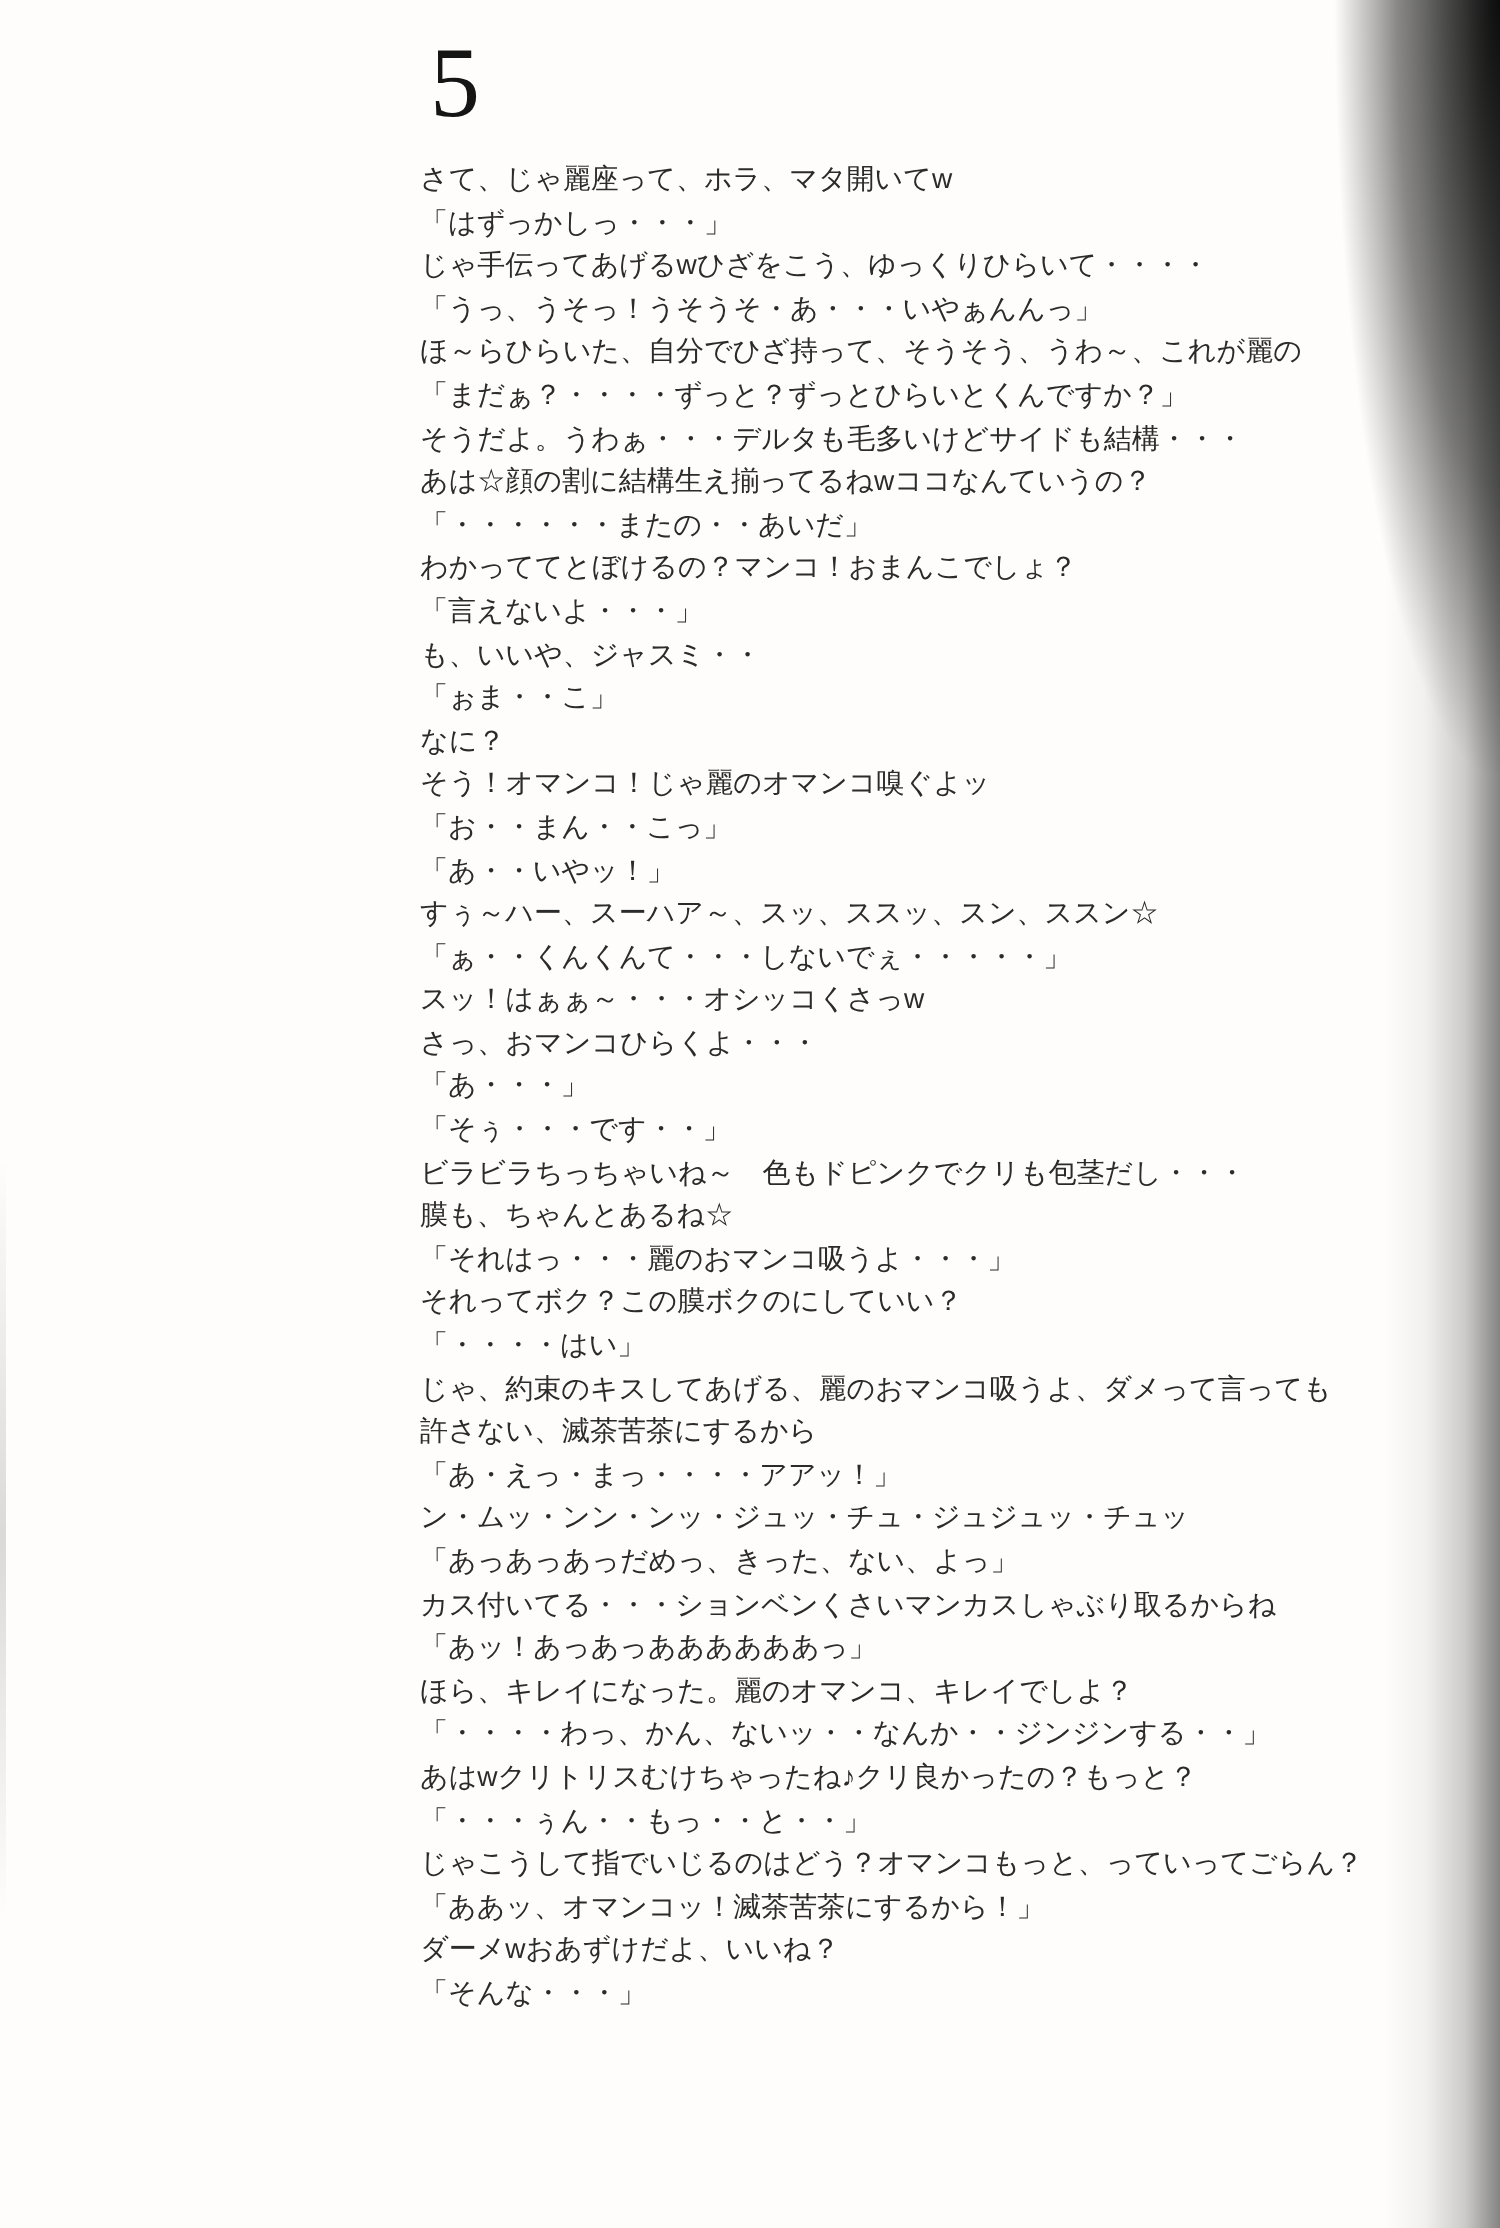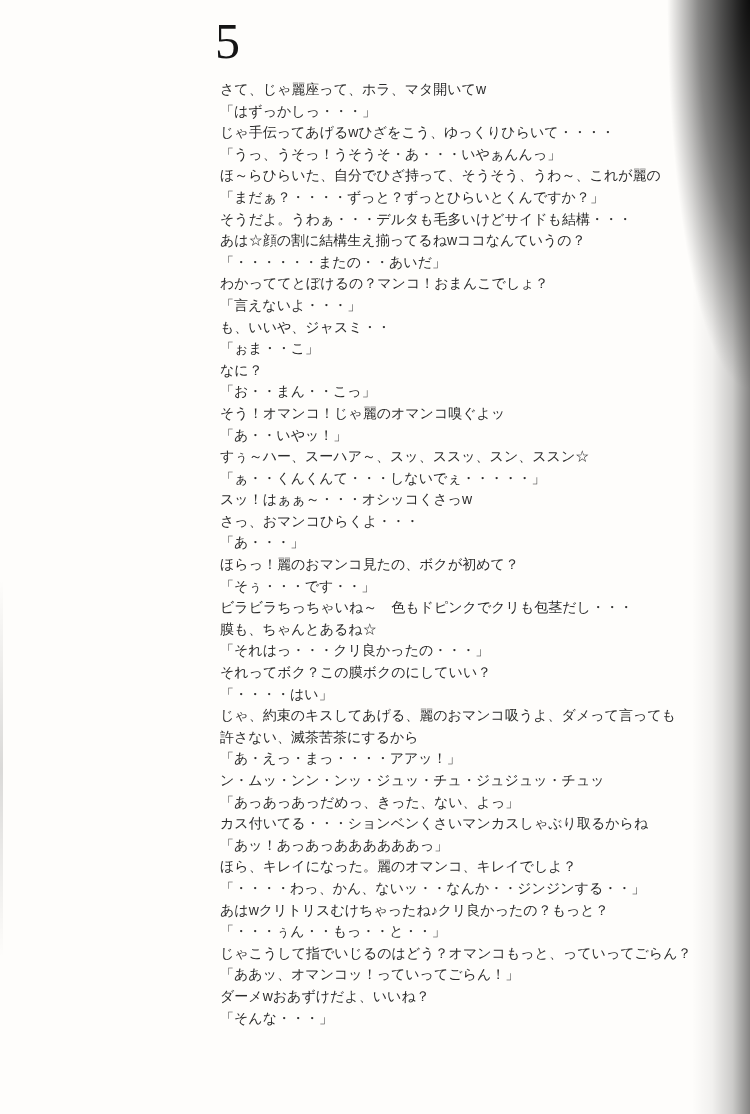--- a/index.html
+++ b/index.html
@@ -19,21 +19,21 @@
     position: absolute;
     left: 215px;
     top: 16px;
     font-family: "Liberation Serif", serif;
     font-size: 50px;
     line-height: 1;
     color: #151515;
   }
   .text-block {
     position: absolute;
-    left: 220px;
+    left: 210px;
     top: 79px;
     width: 470px;
     font-size: 14px;
     line-height: 21.6px;
     color: #2b2b2b;
     letter-spacing: 0px;
   }
   .text-line {
     white-space: nowrap;
     height: 21.6px;
@@ -89,48 +89,47 @@
       <div class="text-line">ほ～らひらいた、自分でひざ持って、そうそう、うわ～、これが麗の</div>
       <div class="text-line">「まだぁ？・・・・ずっと？ずっとひらいとくんですか？」</div>
       <div class="text-line">そうだよ。うわぁ・・・デルタも毛多いけどサイドも結構・・・</div>
       <div class="text-line">あは☆顔の割に結構生え揃ってるねwココなんていうの？</div>
       <div class="text-line">「・・・・・・またの・・あいだ」</div>
       <div class="text-line">わかっててとぼけるの？マンコ！おまんこでしょ？</div>
       <div class="text-line">「言えないよ・・・」</div>
       <div class="text-line">も、いいや、ジャスミ・・</div>
       <div class="text-line">「ぉま・・こ」</div>
       <div class="text-line">なに？</div>
+      <div class="text-line">そう！オマンコ！じゃ麗のオマンコ嗅ぐよッ</div>
       <div class="text-line">「お・・まん・・こっ」</div>
-      <div class="text-line">そう！オマンコ！じゃ麗のオマンコ嗅ぐよッ</div>
       <div class="text-line">「あ・・いやッ！」</div>
       <div class="text-line">すぅ～ハー、スーハア～、スッ、ススッ、スン、ススン☆</div>
       <div class="text-line">「ぁ・・くんくんて・・・しないでぇ・・・・・」</div>
       <div class="text-line">スッ！はぁぁ～・・・オシッコくさっw</div>
       <div class="text-line">さっ、おマンコひらくよ・・・</div>
       <div class="text-line">「あ・・・」</div>
-      <div class="text-line">ほらっ！麗のおマンコ見たの、ボクが初めて？</div>
       <div class="text-line">「そぅ・・・です・・」</div>
       <div class="text-line">ビラビラちっちゃいね～　色もドピンクでクリも包茎だし・・・</div>
       <div class="text-line">膜も、ちゃんとあるね☆</div>
-      <div class="text-line">「それはっ・・・クリ良かったの・・・」</div>
+      <div class="text-line">「それはっ・・・麗のおマンコ吸うよ・・・」</div>
       <div class="text-line">それってボク？この膜ボクのにしていい？</div>
       <div class="text-line">「・・・・はい」</div>
       <div class="text-line">じゃ、約束のキスしてあげる、麗のおマンコ吸うよ、ダメって言っても</div>
       <div class="text-line">許さない、滅茶苦茶にするから</div>
       <div class="text-line">「あ・えっ・まっ・・・・アアッ！」</div>
       <div class="text-line">ン・ムッ・ンン・ンッ・ジュッ・チュ・ジュジュッ・チュッ</div>
       <div class="text-line">「あっあっあっだめっ、きった、ない、よっ」</div>
       <div class="text-line">カス付いてる・・・ションベンくさいマンカスしゃぶり取るからね</div>
       <div class="text-line">「あッ！あっあっああああああっ」</div>
       <div class="text-line">ほら、キレイになった。麗のオマンコ、キレイでしよ？</div>
       <div class="text-line">「・・・・わっ、かん、ないッ・・なんか・・ジンジンする・・」</div>
       <div class="text-line">あはwクリトリスむけちゃったね♪クリ良かったの？もっと？</div>
       <div class="text-line">「・・・ぅん・・もっ・・と・・」</div>
       <div class="text-line">じゃこうして指でいじるのはどう？オマンコもっと、っていってごらん？</div>
-      <div class="text-line">「ああッ、オマンコッ！っていってごらん！」</div>
+      <div class="text-line">「ああッ、オマンコッ！滅茶苦茶にするから！」</div>
       <div class="text-line">ダーメwおあずけだよ、いいね？</div>
       <div class="text-line">「そんな・・・」</div>
     </div>
 
   <div class="shadow-left"></div>
   <div class="shadow-right"></div>
   <div class="shadow-corner"></div>
 </div>
 
 </body></html>

